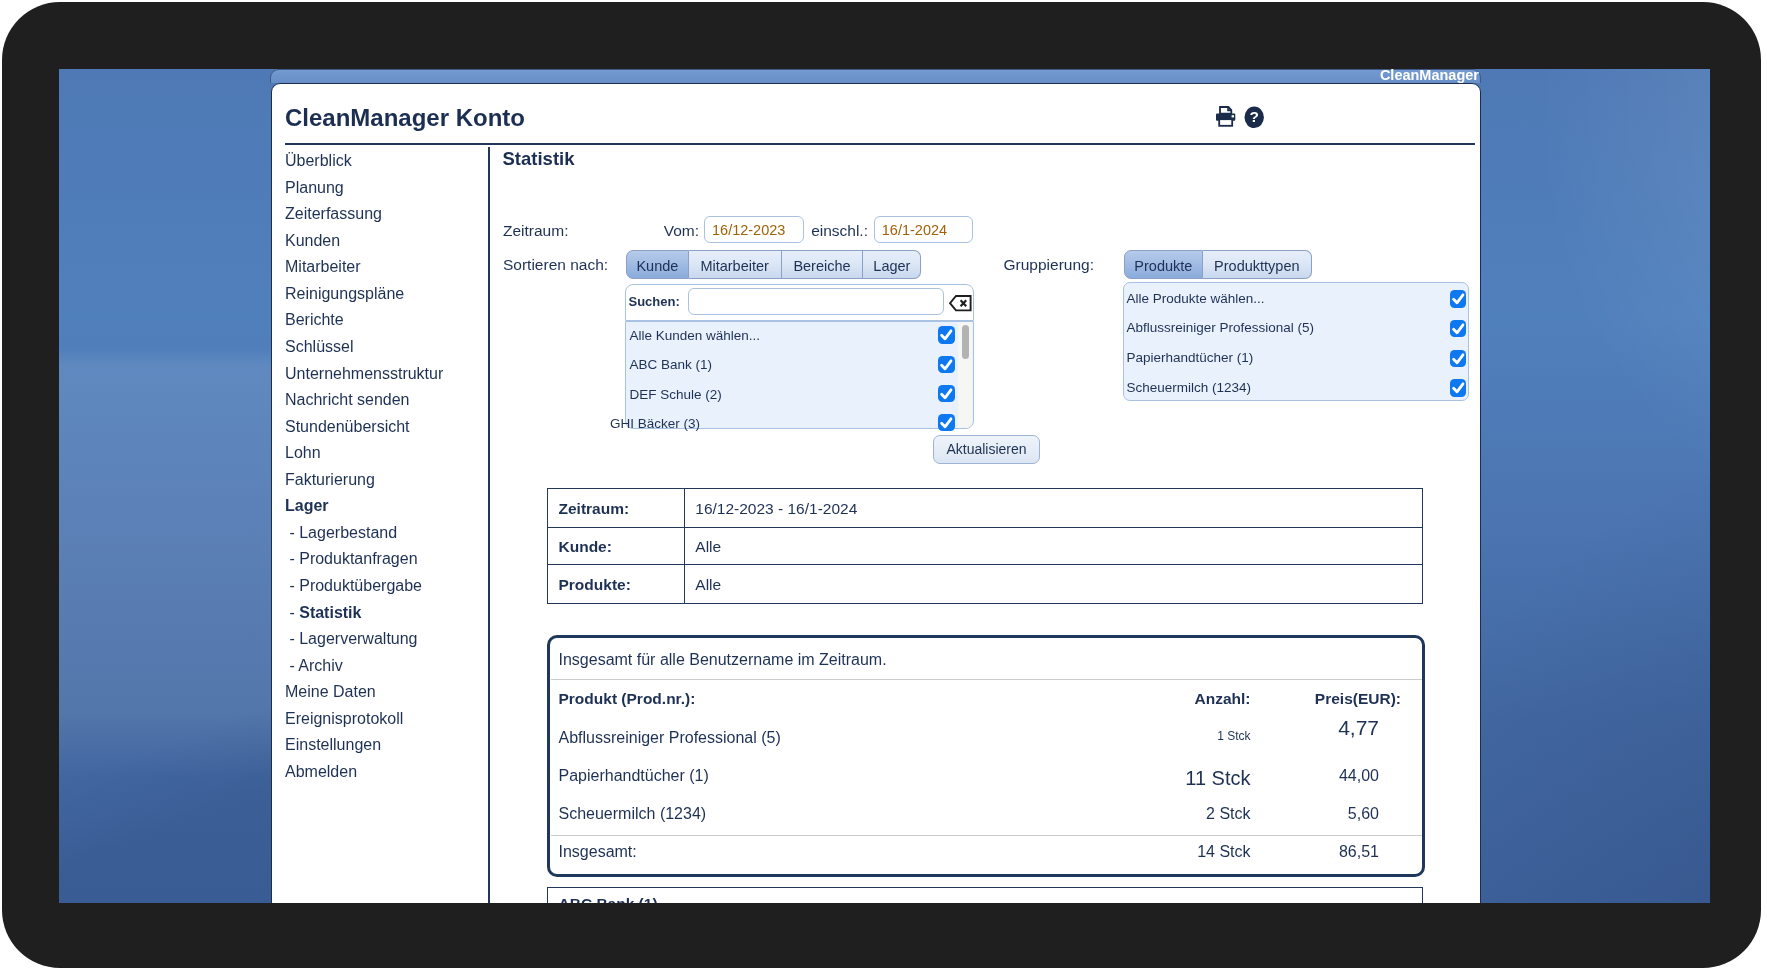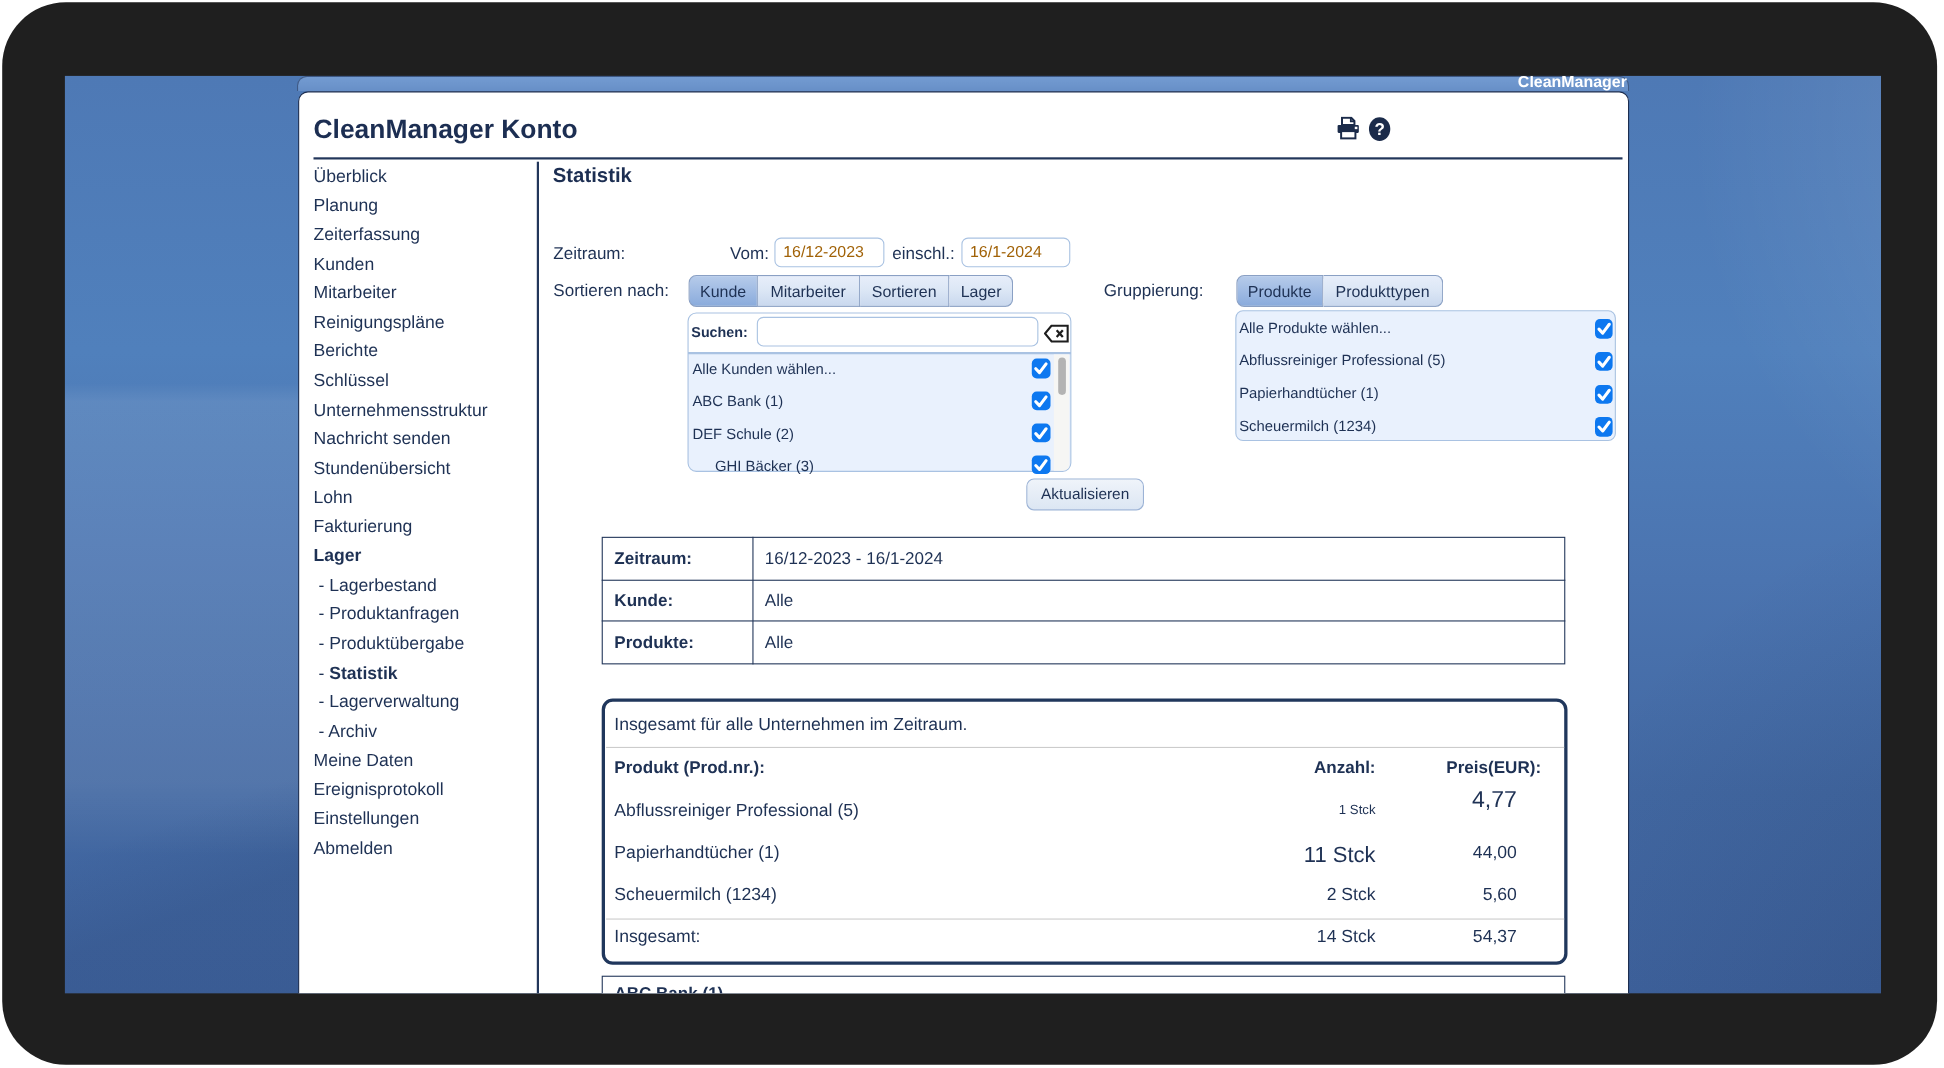--- a/index.html
+++ b/index.html
@@ -87,42 +87,42 @@
 
     <div class="lbl" style="left:231px;">Zeitraum:</div>
     <div class="lbl" style="left:331px;width:96px;text-align:right;">Vom:</div>
     <div class="inp" style="left:432px;width:99.5px;">16/12-2023</div>
     <div class="lbl" style="left:496px;width:100px;text-align:right;">einschl.:</div>
     <div class="inp" style="left:601.8px;width:99.4px;">16/1-2024</div>
 
     <div class="lbl2" style="left:231px;">Sortieren nach:</div>
     <div class="tab tabsel" style="left:354.1px;width:62.6px;border-radius:7px 0 0 7px;">Kunde</div>
     <div class="tab tabun nlb" style="left:416.7px;width:92.9px;">Mitarbeiter</div>
-    <div class="tab tabun nlb" style="left:509.6px;width:81.8px;">Sortieren</div>
+    <div class="tab tabun nlb" style="left:509.6px;width:81.8px;">Bereiche</div>
     <div class="tab tabun nlb" style="left:591.4px;width:58px;border-radius:0 7px 7px 0;">Lager</div>
 
     <div class="lbl2" style="left:731.5px;">Gruppierung:</div>
     <div class="tab tabsel" style="left:852.1px;width:78.5px;border-radius:7px 0 0 7px;">Produkte</div>
     <div class="tab tabun nlb" style="left:930.6px;width:109.5px;border-radius:0 7px 7px 0;">Produkttypen</div>
 
     <div class="panel" style="left:353px;top:199.5px;width:349.3px;height:37px;background:#fff;border-radius:8px 8px 0 0;"></div>
     <div class="item" style="left:356.5px;top:210.8px;font-weight:bold;font-size:13px;">Suchen:</div>
     <div class="inp" style="left:415.5px;top:204px;width:256px;height:26.5px;"></div>
     <svg class="abs" style="left:676.5px;top:210.5px" width="23" height="17" viewBox="0 0 23 17">
       <path d="M7.0 1.0 L21.6 1.0 L21.6 15.4 L7.0 15.4 L1.0 8.2 Z" fill="#ffffff" stroke="#1e1e1e" stroke-width="1.9"></path>
       <path d="M11.6 5.3 L17.2 11.3 M17.2 5.3 L11.6 11.3" stroke="#1e1e1e" stroke-width="2.1"></path>
     </svg>
     <div class="panel" style="left:353px;top:236.5px;width:349.3px;height:108.8px;background:#e9f1fd;border-radius:0 0 8px 8px;overflow:hidden;">
       <div style="position:absolute;right:1px;top:0;width:14.5px;height:108px;background:#f6f6f4;"></div>
       <div style="position:absolute;right:4.5px;top:3px;width:7px;height:34px;background:#b3b3b3;border-radius:4px;"></div>
     </div>
     <div class="item" style="left:357.5px;top:245.3px;">Alle Kunden wählen...</div>
     <div class="item" style="left:357.5px;top:274.4px;">ABC Bank (1)</div>
     <div class="item" style="left:357.5px;top:303.5px;">DEF Schule (2)</div>
-    <div class="item" style="left:378px;top:332.6px;">GHI Bäcker (3)</div>
+    <div class="item" style="left:338px;top:332.6px;">GHI Bäcker (3)</div>
     <div class="ck" style="left:666px;top:242.3px;">
         <svg width="16.5" height="17.5" viewBox="0 0 16.5 17.5">
           <path d="M3.6 9.2 L7 12.8 L13 4.8" fill="none" stroke="#fff" stroke-width="2.8" stroke-linecap="round" stroke-linejoin="round"></path>
         </svg>
       </div>
     <div class="ck" style="left:666px;top:271.5px;">
         <svg width="16.5" height="17.5" viewBox="0 0 16.5 17.5">
           <path d="M3.6 9.2 L7 12.8 L13 4.8" fill="none" stroke="#fff" stroke-width="2.8" stroke-linecap="round" stroke-linejoin="round"></path>
         </svg>
       </div>
@@ -170,35 +170,35 @@
     <div style="position:absolute;left:275px;top:480.3px;width:876px;height:1.2px;background:#23375a;"></div>
     <div style="position:absolute;left:412.3px;top:404.3px;width:1.2px;height:115.3px;background:#23375a;"></div>
     <div class="cell" style="left:286.5px;top:416.6px;font-weight:bold;">Zeitraum:</div>
     <div class="cell" style="left:423.3px;top:416.6px;">16/12-2023 - 16/1-2024</div>
     <div class="cell" style="left:286.5px;top:454.6px;font-weight:bold;">Kunde:</div>
     <div class="cell" style="left:423.3px;top:454.6px;">Alle</div>
     <div class="cell" style="left:286.5px;top:492.9px;font-weight:bold;">Produkte:</div>
     <div class="cell" style="left:423.3px;top:492.9px;">Alle</div>
 
     <div class="panel" style="left:275px;top:551px;width:878px;height:241.5px;border:3.5px solid #20375c;border-radius:10px;background:#fff;"></div>
-    <div class="cell" style="left:286.5px;top:567.7px;font-size:16px;">Insgesamt für alle Unternehmen im Zeitraum.</div>
+    <div class="cell" style="left:286.5px;top:567.7px;font-size:16px;">Insgesamt für alle Benutzername im Zeitraum.</div>
     <div style="position:absolute;left:278.5px;top:594.8px;width:871px;height:1px;background:#cccccc;"></div>
     <div class="cell" style="left:286.5px;top:606.9px;font-weight:bold;">Produkt (Prod.nr.):</div>
     <div class="cell rt" style="left:778.5px;top:606.9px;font-weight:bold;">Anzahl:</div>
     <div class="cell rt" style="left:929px;top:606.9px;font-weight:bold;">Preis(EUR):</div>
     <div class="cell" style="left:286.5px;top:645.5px;font-size:16px;">Abflussreiniger Professional (5)</div>
     <div class="cell rt" style="left:778.5px;top:645.5px;font-size:12px;">1 Stck</div>
     <div class="cell rt" style="left:907px;top:633px;font-size:21px;">4,77</div>
     <div class="cell" style="left:286.5px;top:683.7px;font-size:16px;">Papierhandtücher (1)</div>
     <div class="cell rt" style="left:778.5px;top:683.7px;font-size:20px;">11 Stck</div>
     <div class="cell rt" style="left:907px;top:683.7px;font-size:16px;">44,00</div>
     <div class="cell" style="left:286.5px;top:721.9px;font-size:16px;">Scheuermilch (1234)</div>
     <div class="cell rt" style="left:778.5px;top:721.9px;font-size:16px;">2 Stck</div>
     <div class="cell rt" style="left:907px;top:721.9px;font-size:16px;">5,60</div>
     <div style="position:absolute;left:278.5px;top:751.2px;width:871px;height:1px;background:#cccccc;"></div>
     <div class="cell" style="left:286.5px;top:760px;font-size:16px;">Insgesamt:</div>
     <div class="cell rt" style="left:778.5px;top:760px;font-size:16px;">14 Stck</div>
-    <div class="cell rt" style="left:907px;top:760px;font-size:16px;">54,37</div>
+    <div class="cell rt" style="left:907px;top:760px;font-size:16px;">86,51</div>
 
     <div class="panel" style="left:275px;top:803px;width:876px;height:110px;border:1.2px solid #23375a;background:#fff;"></div>
     <div class="cell" style="left:286.5px;top:811.9px;font-weight:bold;">ABC Bank (1)</div>
   </div>
 </div>
 
 </body></html>

